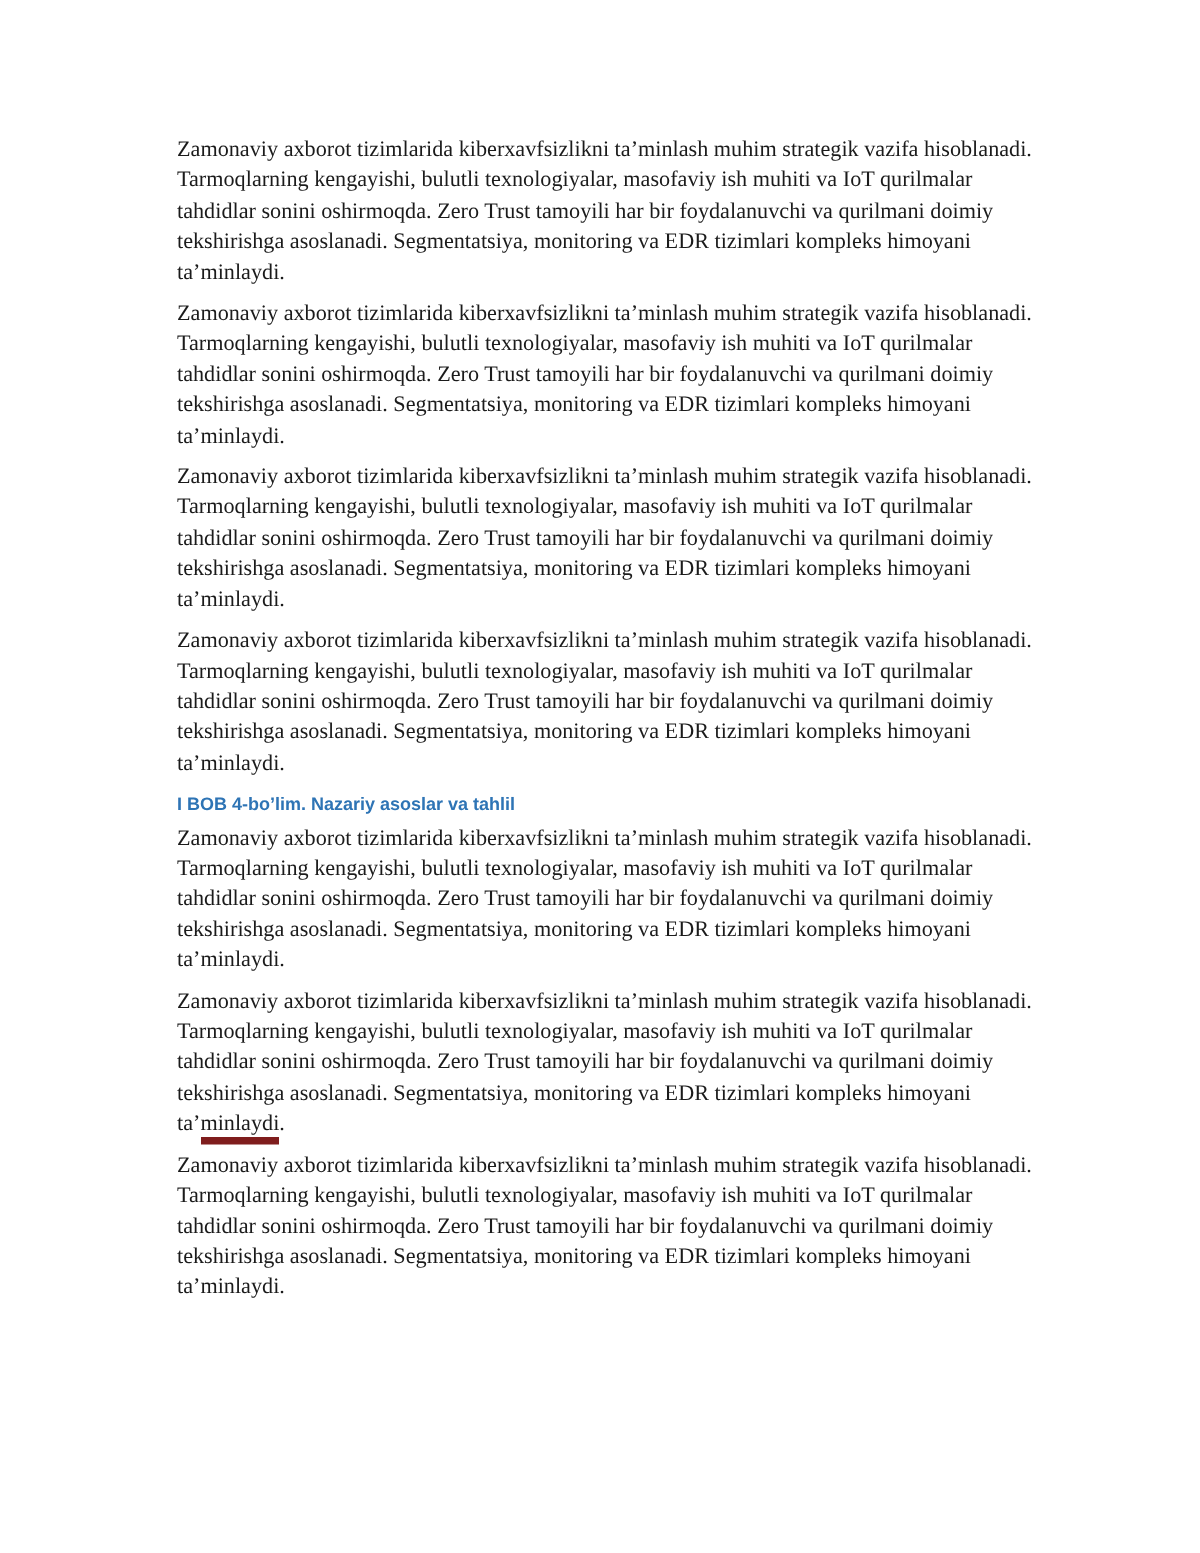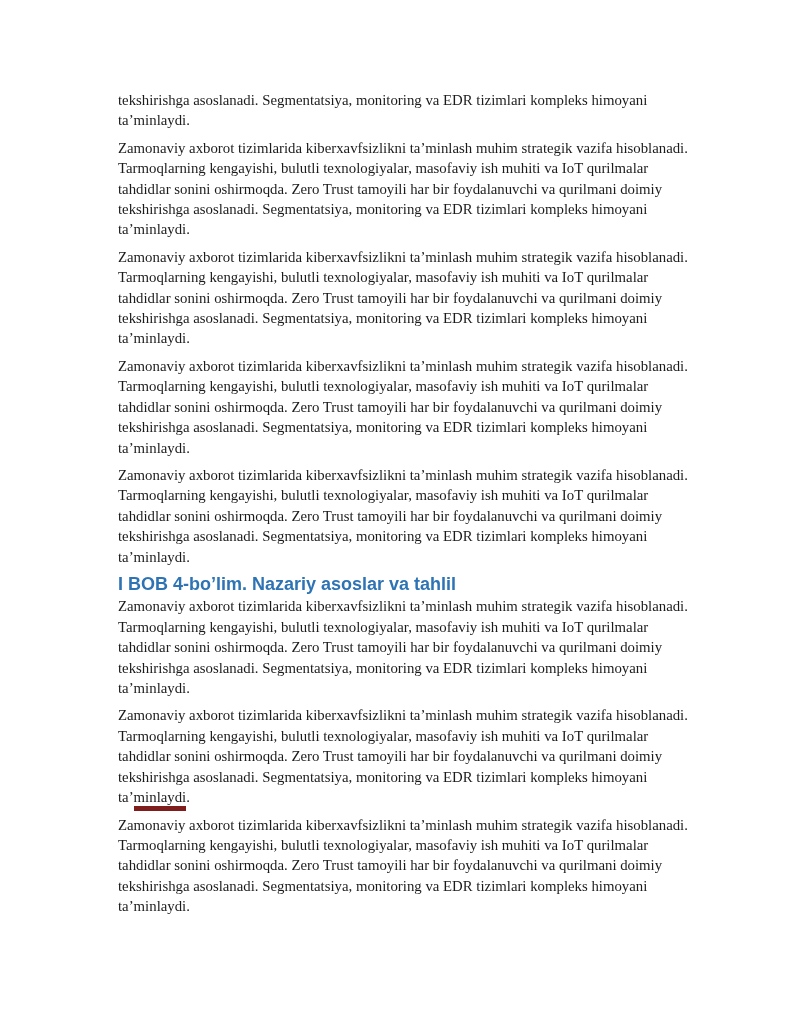--- a/index.html
+++ b/index.html
@@ -24,38 +24,37 @@
     font-size: 14.8px;
     line-height: 20.4px;
     color: #1b1b1b;
     text-align: left;
   }
   .doc-content p.body-par {
     margin: 0 0 7px 0;
   }
   .doc-content h1.section-heading {
     font-family: "Liberation Sans", "DejaVu Sans", sans-serif;
-    font-size: 18px;
+    font-size: 12px;
     line-height: 21.5px;
     font-weight: 700;
     color: #2e74b5;
     margin: 7px 0 1px 0;
   }
   .underlined-word {
     border-bottom: 5px solid #7f1d1d;
     padding-bottom: 0.5px;
   }
 </style>
 </head>
 <body>
 
 <div class="page">
   <div class="doc-content">
 
-    <p class="body-par">tekshirishga asoslanadi. Segmentatsiya, monitoring va EDR tizimlari kompleks himoyani ta’minlaydi.</p>
 
     <p class="body-par">Zamonaviy axborot tizimlarida kiberxavfsizlikni ta’minlash muhim strategik vazifa hisoblanadi. Tarmoqlarning kengayishi, bulutli texnologiyalar, masofaviy ish muhiti va IoT qurilmalar tahdidlar sonini oshirmoqda. Zero Trust tamoyili har bir foydalanuvchi va qurilmani doimiy tekshirishga asoslanadi. Segmentatsiya, monitoring va EDR tizimlari kompleks himoyani ta’minlaydi.</p>
 
     <p class="body-par">Zamonaviy axborot tizimlarida kiberxavfsizlikni ta’minlash muhim strategik vazifa hisoblanadi. Tarmoqlarning kengayishi, bulutli texnologiyalar, masofaviy ish muhiti va IoT qurilmalar tahdidlar sonini oshirmoqda. Zero Trust tamoyili har bir foydalanuvchi va qurilmani doimiy tekshirishga asoslanadi. Segmentatsiya, monitoring va EDR tizimlari kompleks himoyani ta’minlaydi.</p>
 
     <p class="body-par">Zamonaviy axborot tizimlarida kiberxavfsizlikni ta’minlash muhim strategik vazifa hisoblanadi. Tarmoqlarning kengayishi, bulutli texnologiyalar, masofaviy ish muhiti va IoT qurilmalar tahdidlar sonini oshirmoqda. Zero Trust tamoyili har bir foydalanuvchi va qurilmani doimiy tekshirishga asoslanadi. Segmentatsiya, monitoring va EDR tizimlari kompleks himoyani ta’minlaydi.</p>
 
     <p class="body-par">Zamonaviy axborot tizimlarida kiberxavfsizlikni ta’minlash muhim strategik vazifa hisoblanadi. Tarmoqlarning kengayishi, bulutli texnologiyalar, masofaviy ish muhiti va IoT qurilmalar tahdidlar sonini oshirmoqda. Zero Trust tamoyili har bir foydalanuvchi va qurilmani doimiy tekshirishga asoslanadi. Segmentatsiya, monitoring va EDR tizimlari kompleks himoyani ta’minlaydi.</p>
 
     <h1 class="section-heading">I BOB 4-bo’lim. Nazariy asoslar va tahlil</h1>

